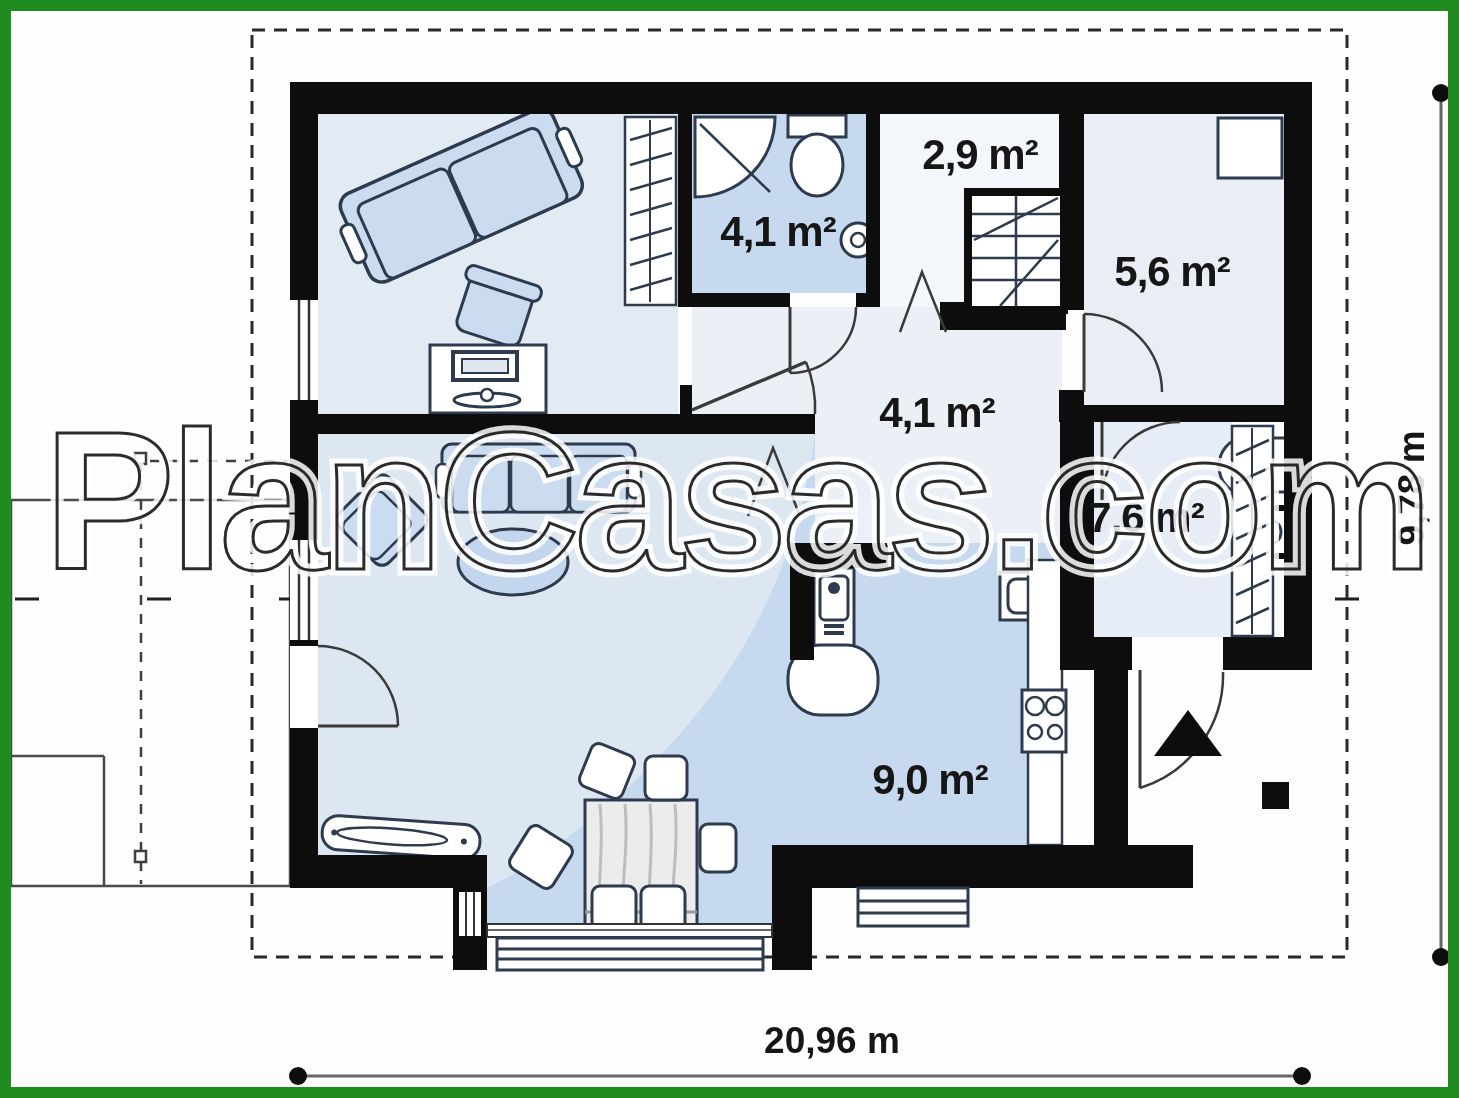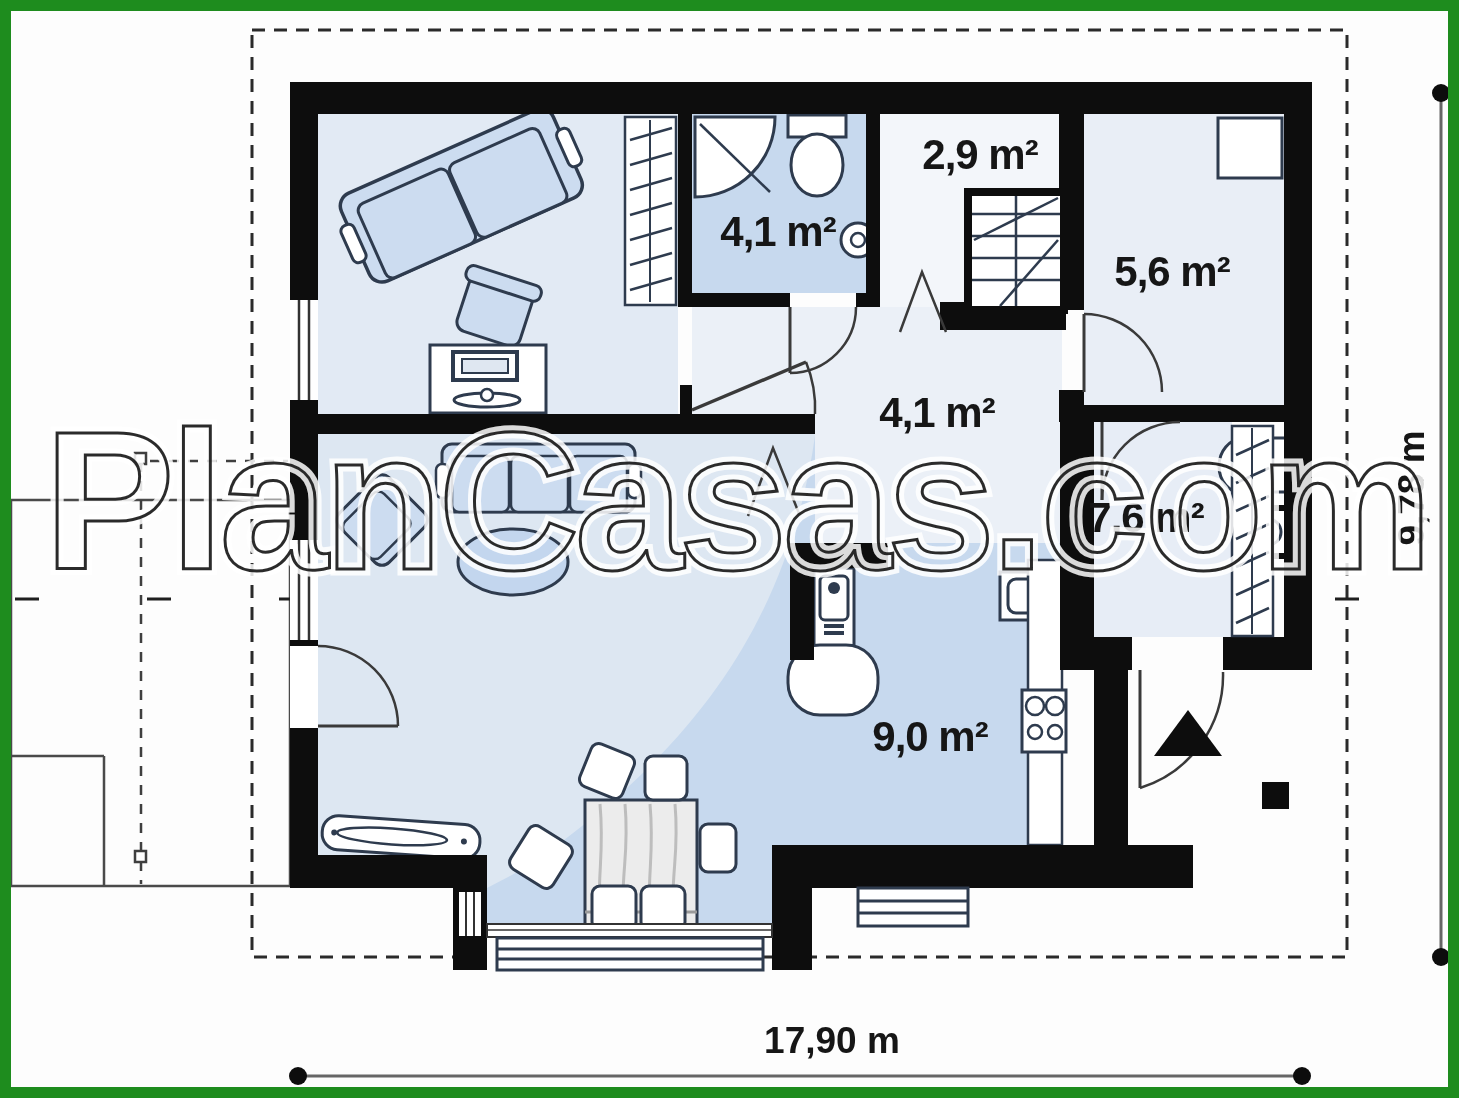--- a/index.html
+++ b/index.html
@@ -314,22 +314,22 @@
       <circle cx="1441" cy="93" r="9" fill="#0d0d0d"></circle>
       <circle cx="1441" cy="957" r="9" fill="#0d0d0d"></circle>
     </g>
   </svg>
 
   <div class="rl" style="left:778px; top:232px;">4,1 m²</div>
   <div class="rl" style="left:968px; top:155px;margin-left:12px;">2,9 m²</div>
   <div class="rl" style="left:1172px; top:272px;">5,6 m²</div>
   <div class="rl" style="left:937px; top:413px;">4,1 m²</div>
   <div class="rl" style="left:1146px; top:518px;">7,6 m²</div>
-  <div class="rl" style="left:930px; top:737px;text-align:center;">9,0 m²</div>
-
-  <div class="dim" style="left:832px; top:1041px;">17,90 m</div>
+  <div class="rl" style="left:930px; top:780px;text-align:center;">9,0 m²</div>
+
+  <div class="dim" style="left:832px; top:1041px;">20,96 m</div>
   <div class="dim vert" style="left:1412px; top:488px;">9,78 m</div>
 
   <div class="wm wm-white">PlanCasas.com</div>
   <div class="wm wm-dark">PlanCasas.com</div>
 
   <div class="frame"></div>
 </div>
 
 </body></html>

